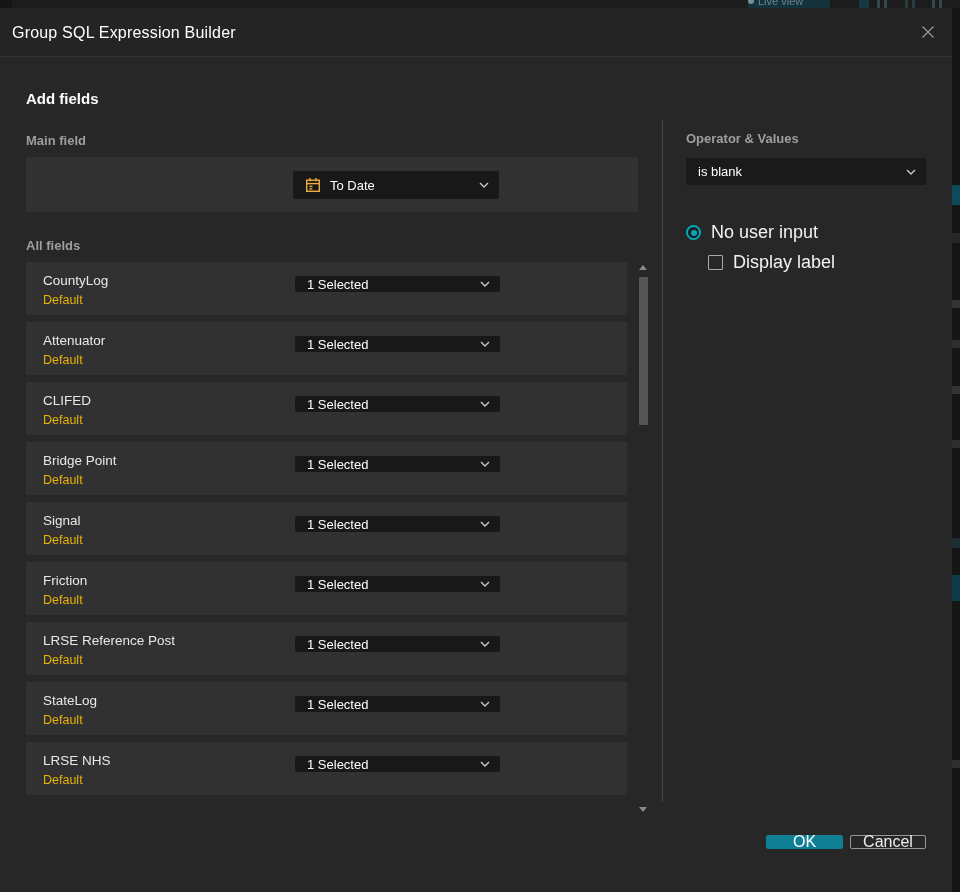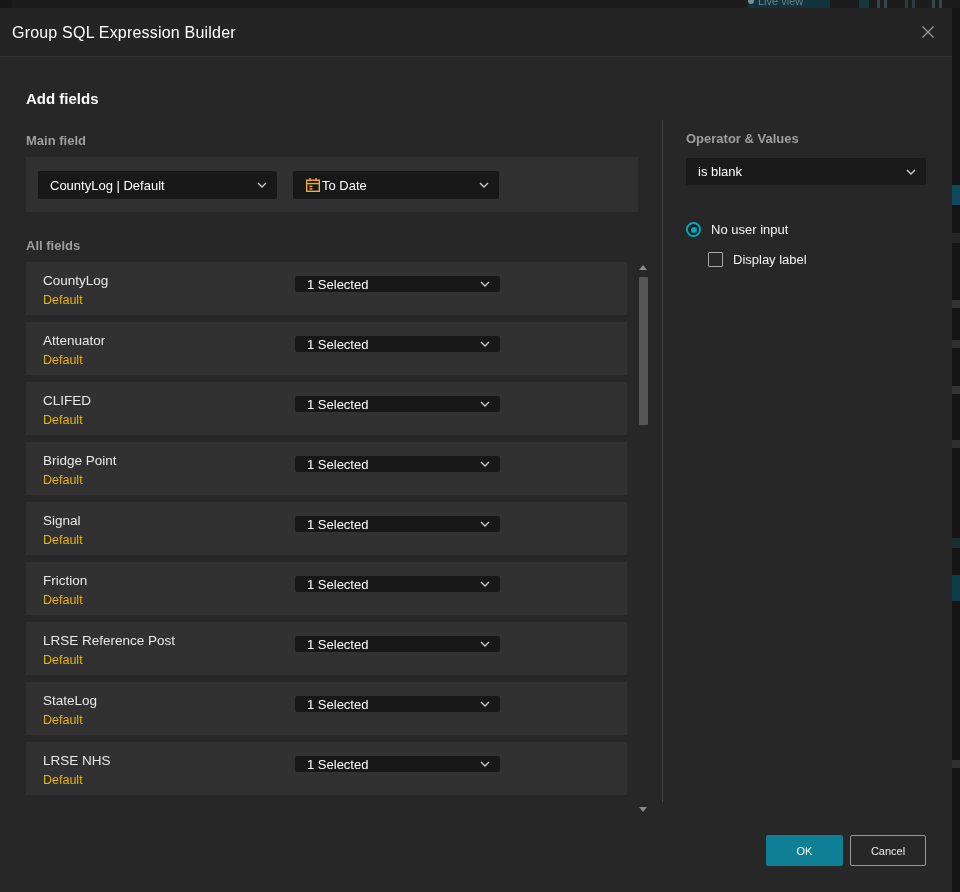--- a/index.html
+++ b/index.html
@@ -23,21 +23,21 @@
 
   .heading{position:absolute;left:26px;top:82px;font-size:15px;font-weight:700;color:#fdfdfd;}
   .sec-label{position:absolute;font-size:13px;font-weight:700;color:#9e9e9e;}
 
   .main-container{position:absolute;left:26px;top:149px;width:612px;height:55px;background:#313131;}
 
   .select{background:#181818;border-radius:2px;display:flex;align-items:center;padding:0 10px 0 12px;color:#fff;font-size:13px;cursor:pointer;}
   .select .grow{flex:1;}
   .select .chev{flex:none;display:flex;}
   .sel-main1{position:absolute;left:12px;top:14px;width:239px;height:28px;}
-  .sel-main2{position:absolute;left:267px;top:14px;width:206px;height:28px;gap:1px;}
+  .sel-main2{position:absolute;left:267px;top:14px;width:206px;height:28px;gap:9px;}
   .cal-icon{display:flex;flex:none;}
 
   .list{position:absolute;left:26px;top:254px;width:601px;}
   .row{position:relative;height:53px;background:#313131;margin-bottom:7px;}
   .row .fname{position:absolute;left:17px;top:11px;font-size:13.5px;color:#e8e8e8;}
   .row .fsub{position:absolute;left:17px;top:31px;font-size:12.5px;color:#eab308;}
   .row .select{position:absolute;left:269px;top:14px;width:205px;height:16px;}
 
   
   .scrollbar{position:absolute;left:637px;top:254px;width:12px;height:553px;}
@@ -49,24 +49,24 @@
   .divider{position:absolute;left:662px;top:112px;width:1px;height:682px;background:#454545;}
 
   
   .op-label{left:686px;top:123px;}
   .sel-operator{position:absolute;left:686px;top:150px;width:240px;height:27px;background:#1a1a1a;}
   .radio-row{position:absolute;left:686px;top:214px;display:flex;align-items:center;gap:10px;cursor:pointer;}
   .radio{width:15px;height:15px;border-radius:50%;border:2.5px solid var(--accent-teal,#00a9ba);display:flex;align-items:center;justify-content:center;background:#1d1d1d;}
   .radio .dot{width:6px;height:6px;border-radius:50%;background:var(--accent-teal,#00a9ba);}
   .check-row{position:absolute;left:708px;top:244px;display:flex;align-items:center;gap:10px;cursor:pointer;}
   .checkbox{width:15px;height:15px;border:1px solid #a8a8a8;background:transparent;border-radius:1px;}
-  .ctl-label{font-size:13px;color:#f2f2f2;}
-
-  
-  .btn{position:absolute;top:827px;height:31px;font-size:11px;display:flex;align-items:center;justify-content:center;cursor:pointer;border-radius:2px;}
+  .ctl-label{font-size:18px;color:#f2f2f2;}
+
+  
+  .btn{position:absolute;top:827px;height:14px;font-size:16px;display:flex;align-items:center;justify-content:center;cursor:pointer;border-radius:2px;}
   .btn-ok{left:766px;width:77px;background:var(--ok-button,#0f7f96);color:#fff;border:1px solid var(--ok-button,#0f7f96);}
   .btn-cancel{left:850px;width:76px;background:transparent;color:#ececec;border:1px solid #989898;text-align:center;}
 </style>
 </head>
 <body>
 
 <div id="canvas">
 
   <div class="app-strip">
     <div class="live-chip">
@@ -108,28 +108,20 @@
             </svg>
         </span>
       </button>
     </div>
 
     <div class="heading">Add fields</div>
 
     <div class="sec-label" style="left:26px;top:125px;">Main field</div>
 
     <div class="main-container">
-      <div class="select sel-main1">
-        <span class="grow">CountyLog | Default</span>
-        <span class="chev">
-          <svg width="10" height="6" viewBox="0 0 10 6">
-              <path d="M1 1l4 4 4-4" fill="none" stroke="#c8c8c8" stroke-width="1.4"></path>
-            </svg>
-        </span>
-      </div>
       <div class="select sel-main2">
         <span class="cal-icon">
           <svg width="16" height="16" viewBox="0 0 16 16">
             <g fill="none" stroke="var(--calendar-icon,#f0ab41)" stroke-width="1.4">
               <rect x="1.7" y="3.2" width="12.6" height="11.1"></rect>
               <line x1="1.7" y1="6.6" x2="14.3" y2="6.6"></line>
               <line x1="5" y1="1" x2="5" y2="4.2"></line>
               <line x1="11" y1="1" x2="11" y2="4.2"></line>
               <line x1="4.4" y1="9.4" x2="7.4" y2="9.4"></line>
               <line x1="4.4" y1="11.9" x2="7.4" y2="11.9"></line>

